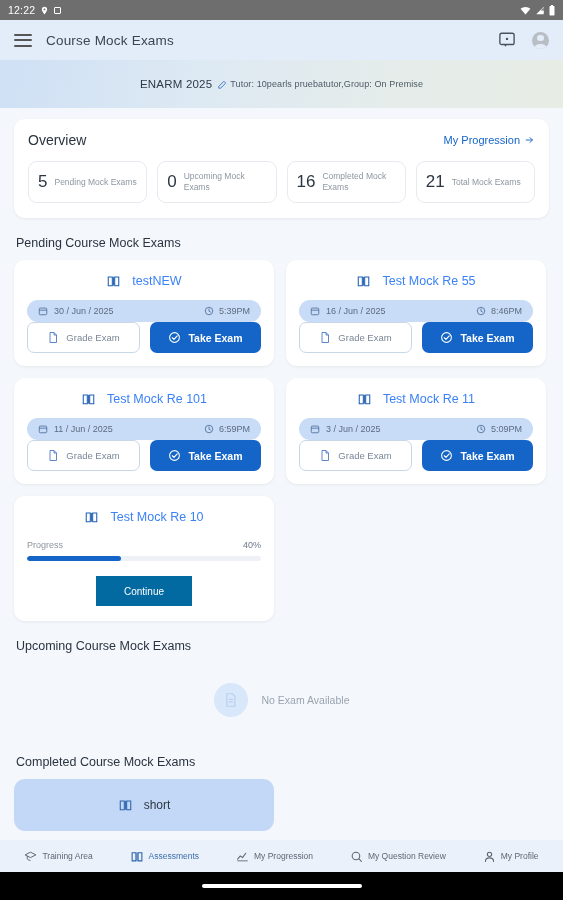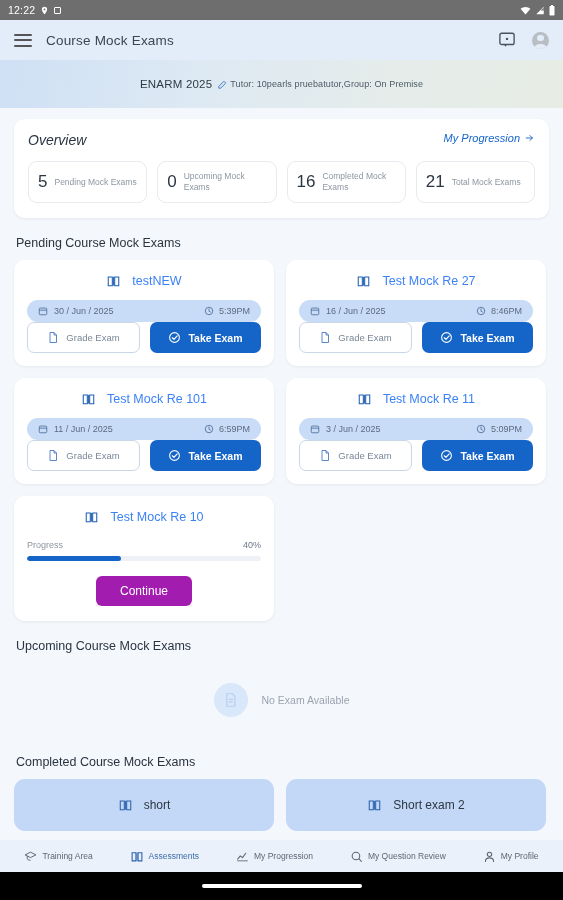--- a/index.html
+++ b/index.html
@@ -55,21 +55,21 @@
   .edit-ico { display: inline-block; width: 11px; height: 11px; }
 
   
   .body { flex: 1; overflow: hidden; padding: 0 14px; background: #f4f7fb; }
 
   
   .overview-card {
     margin-top: 11px; background: #fff; border-radius: 11px;
     padding: 13px 14px 15px; box-shadow: 0 1px 3px rgba(30,50,80,.07);
   }
-  .ov-head { display: flex; align-items: flex-start; font-style: italic; }
+  .ov-head { display: flex; align-items: center; }
   .ov-title { font-size: 14px; color: #2a3440; }
   .ov-link { margin-left: auto; font-size: 11px; color: #1565c9; display: flex; align-items: center; gap: 4px; cursor: pointer; }
   .ov-stats { display: flex; gap: 10px; margin-top: 13px; }
   .stat {
     flex: 1; border: 1px solid #e6eaef; border-radius: 9px;
     padding: 9px 9px; display: flex; align-items: center; gap: 7px; min-height: 42px;
   }
   .stat-num { font-size: 17px; color: #2c3642; font-weight: 400; }
   .stat-label { font-size: 8.5px; color: #8d96a1; line-height: 1.25; }
 
@@ -103,22 +103,22 @@
     width: 260px; background: #fff; border-radius: 11px; padding: 14px 13px 15px;
     box-shadow: 0 1px 3px rgba(30,50,80,.07); margin-top: 12px;
   }
   .prog-row { display: flex; align-items: baseline; margin-top: 16px; }
   .prog-label { font-size: 9px; color: #8d96a1; }
   .prog-pct { margin-left: auto; font-size: 9px; color: #6c7888; }
   .prog-track { margin-top: 6px; height: 5px; background: #eef2f7; border-radius: 3px; overflow: hidden; }
   .prog-fill { height: 100%; background: #1565c9; border-radius: 3px; }
   .continue-wrap { display: flex; justify-content: center; margin-top: 15px; }
   .btn-continue {
-    width: 96px; height: 30px; background: #a21caf; color: #fff; border-radius: 6px;
-    display: flex; align-items: center; justify-content: center; font-size: 12px; cursor: pointer;
+    width: 96px; height: 30px; background: #0369a1; color: #fff; border-radius: 0;
+    display: flex; align-items: center; justify-content: center; font-size: 10px; cursor: pointer;
   }
 
   
   .empty { display: flex; align-items: center; justify-content: center; gap: 14px; height: 74px; }
   .empty-ico {
     width: 34px; height: 34px; border-radius: 50%; background: #d9e7fb;
     display: flex; align-items: center; justify-content: center;
   }
   .empty-text { font-size: 10.5px; color: #9aa4b0; }
 
@@ -298,21 +298,21 @@
       </div>
 
       <div class="exam-card">
         <div class="exam-head">
           <span>
             <svg width="15" height="14" viewBox="0 0 24 24">
                 <path d="M3 5h7v15H3zM14 5h7v15h-7z" fill="none" stroke="#1f5fb5" stroke-width="1.8"></path>
                 <path d="M12 5v15" stroke="#1f5fb5" stroke-width="1.6"></path>
               </svg>
           </span>
-          <span class="exam-name">Test Mock Re 27</span>
+          <span class="exam-name">Test Mock Re 55</span>
         </div>
         <div class="chip">
           <span>
             <svg width="10" height="10" viewBox="0 0 24 24">
                 <rect x="3" y="5" width="18" height="16" rx="2.5" fill="none" stroke="#4a6b99" stroke-width="2"></rect>
                 <path d="M3 10h18" stroke="#4a6b99" stroke-width="2"></path>
               </svg>
           </span>
           <span class="chip-date">16 / Jun / 2025</span>
           <span class="chip-time">
@@ -485,29 +485,20 @@
     <div class="completed-grid">
       <div class="completed-card">
         <span>
           <svg width="15" height="14" viewBox="0 0 24 24">
               <path d="M3 5h7v15H3zM14 5h7v15h-7z" fill="none" stroke="#2b62ad" stroke-width="1.8"></path>
               <path d="M12 5v15" stroke="#2b62ad" stroke-width="1.6"></path>
             </svg>
         </span>
         <span class="completed-name">short</span>
       </div>
-      <div class="completed-card">
-        <span>
-          <svg width="15" height="14" viewBox="0 0 24 24">
-              <path d="M3 5h7v15H3zM14 5h7v15h-7z" fill="none" stroke="#2b62ad" stroke-width="1.8"></path>
-              <path d="M12 5v15" stroke="#2b62ad" stroke-width="1.6"></path>
-            </svg>
-        </span>
-        <span class="completed-name">Short exam 2</span>
-      </div>
     </div>
   </div>
 
   <div class="bottomnav">
     <div class="nav-item">
       <span>
         <svg width="13" height="13" viewBox="0 0 24 24">
             <path d="M12 4L2 9l10 5 10-5z" fill="none" stroke="#5d6773" stroke-width="1.8" stroke-linejoin="round"></path>
             <path d="M6 11v5c0 1.6 2.7 3 6 3" fill="none" stroke="#5d6773" stroke-width="1.8"></path>
           </svg>

